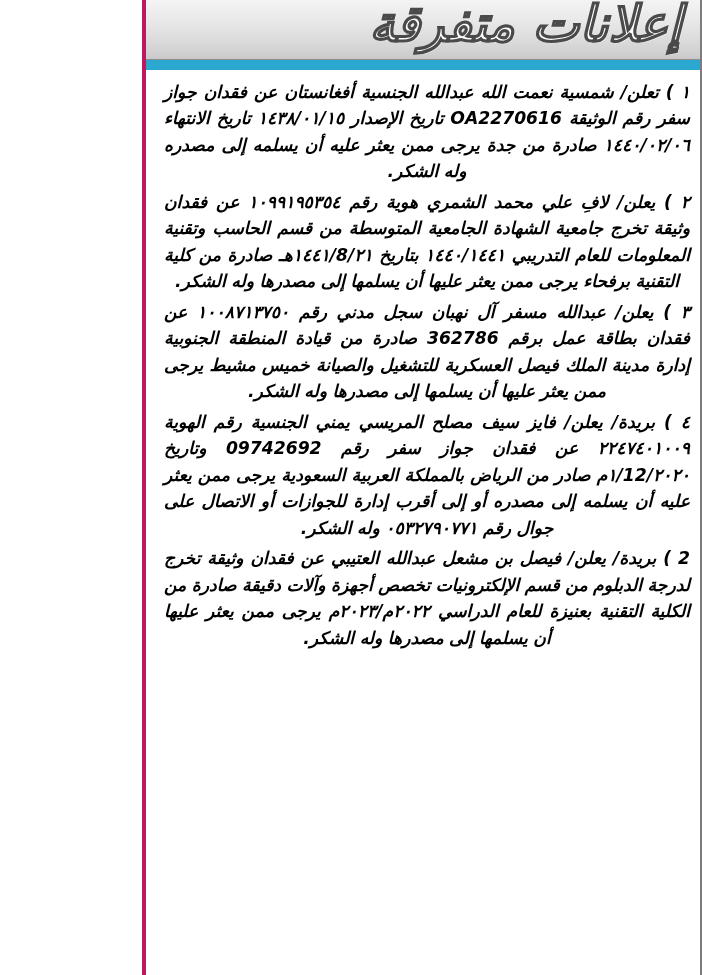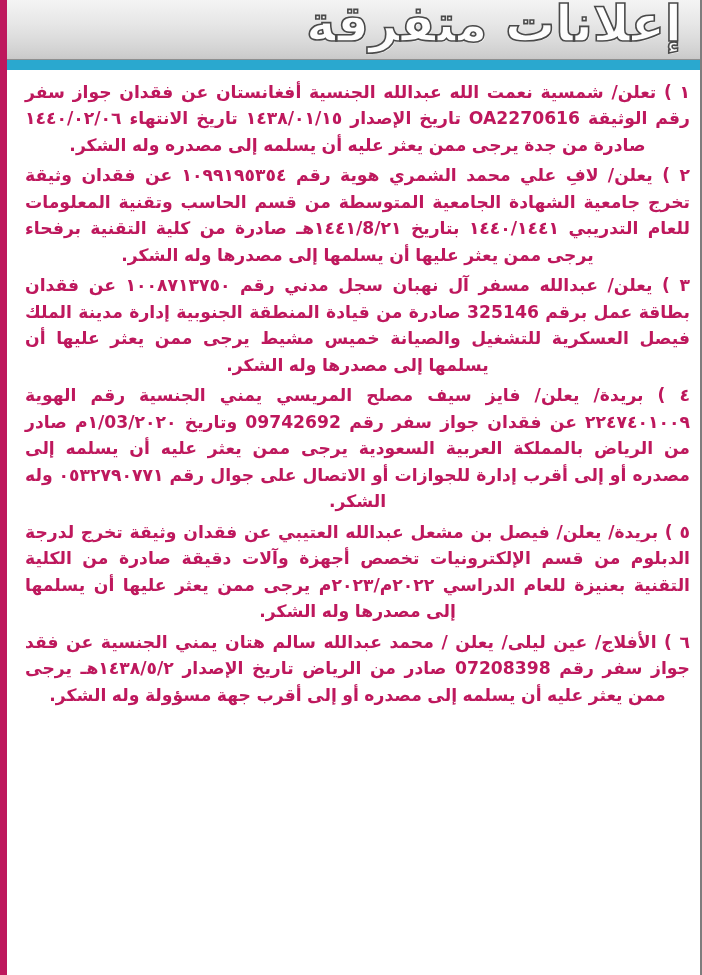--- a/index.html
+++ b/index.html
@@ -6,28 +6,29 @@
   html, body {
     margin: 0;
     padding: 0;
     background: #ffffff;
   }
   body {
     font-family: "DejaVu Sans", "Liberation Sans", sans-serif;
   }
   .page {
     position: relative;
-    width: 702px;
+    width: 560px;
     height: 975px;
     margin: 0;
     background: #ffffff;
     overflow: hidden;
     box-sizing: border-box;
-    border-left: 7px solid #be185d;
+    border-left: 4px solid #be185d;
     border-right: 2px solid #7d7d7d;
+    font-style: italic;
   }
 
   
   .masthead {
     position: relative;
     height: 59px;
     background: linear-gradient(to bottom,
                 #f4f4f4 0%,
                 #eeeeee 18%,
                 #e6e6e6 42%,
@@ -71,40 +72,39 @@
     box-sizing: border-box;
   }
   .ad-item {
     direction: rtl;
     text-align: justify;
     text-align-last: center;
     font-family: "DejaVu Sans", "Liberation Sans", sans-serif;
     font-size: 17.2px;
     font-weight: 700;
     line-height: 1.54;
-    color: #be185d;
+    color: #000000;
     margin: 0 0 4px 8px;
     padding: 0 2px;
     word-spacing: -0.5px;
   }
 </style>
 </head>
 <body>
 
 <div class="page">
 
   <div class="masthead">
     <div class="masthead-title">إعلانات متفرقة</div>
   </div>
 
   <div class="accent-bar"></div>
   <div class="accent-bar-shadow"></div>
 
   <div class="ads">
     <p class="ad-item">١ ) تعلن/ شمسية نعمت الله عبدالله الجنسية أفغانستان عن فقدان جواز سفر رقم الوثيقة OA2270616 تاريخ الإصدار ١٤٣٨/٠١/١٥ تاريخ الانتهاء ١٤٤٠/٠٢/٠٦ صادرة من جدة يرجى ممن يعثر عليه أن يسلمه إلى مصدره وله الشكر.</p>
     <p class="ad-item">٢ ) يعلن/ لافِ علي محمد الشمري هوية رقم ١٠٩٩١٩٥٣٥٤ عن فقدان وثيقة تخرج جامعية الشهادة الجامعية المتوسطة من قسم الحاسب وتقنية المعلومات للعام التدريبي ١٤٤٠/١٤٤١ بتاريخ ١٤٤١/8/٢١هـ صادرة من كلية التقنية برفحاء يرجى ممن يعثر عليها أن يسلمها إلى مصدرها وله الشكر.</p>
-    <p class="ad-item">٣ ) يعلن/ عبدالله مسفر آل نهبان سجل مدني رقم ١٠٠٨٧١٣٧٥٠ عن فقدان بطاقة عمل برقم 325146 صادرة من قيادة المنطقة الجنوبية إدارة مدينة الملك فيصل العسكرية للتشغيل والصيانة خميس مشيط يرجى ممن يعثر عليها أن يسلمها إلى مصدرها وله الشكر.</p>
-    <p class="ad-item">٤ ) بريدة/ يعلن/ فايز سيف مصلح المريسي يمني الجنسية رقم الهوية ٢٢٤٧٤٠١٠٠٩ عن فقدان جواز سفر رقم 09742692 وتاريخ ١/03/٢٠٢٠م صادر من الرياض بالمملكة العربية السعودية يرجى ممن يعثر عليه أن يسلمه إلى مصدره أو إلى أقرب إدارة للجوازات أو الاتصال على جوال رقم ٠٥٣٢٧٩٠٧٧١ وله الشكر.</p>
-    <p class="ad-item">٥ ) بريدة/ يعلن/ فيصل بن مشعل عبدالله العتيبي عن فقدان وثيقة تخرج لدرجة الدبلوم من قسم الإلكترونيات تخصص أجهزة وآلات دقيقة صادرة من الكلية التقنية بعنيزة للعام الدراسي ٢٠٢٢م/٢٠٢٣م يرجى ممن يعثر عليها أن يسلمها  إلى مصدرها وله الشكر.</p>
-    <p class="ad-item">٦ ) الأفلاج/ عين ليلى/ يعلن / محمد عبدالله سالم هتان يمني الجنسية عن فقد جواز سفر رقم 07208398 صادر من الرياض تاريخ الإصدار ١٤٣٨/٥/٢هـ يرجى ممن يعثر عليه أن يسلمه إلى مصدره أو إلى أقرب جهة مسؤولة وله الشكر.</p>
+    <p class="ad-item">٣ ) يعلن/ عبدالله مسفر آل نهبان سجل مدني رقم ١٠٠٨٧١٣٧٥٠ عن فقدان بطاقة عمل برقم 362786 صادرة من قيادة المنطقة الجنوبية إدارة مدينة الملك فيصل العسكرية للتشغيل والصيانة خميس مشيط يرجى ممن يعثر عليها أن يسلمها إلى مصدرها وله الشكر.</p>
+    <p class="ad-item">٤ ) بريدة/ يعلن/ فايز سيف مصلح المريسي يمني الجنسية رقم الهوية ٢٢٤٧٤٠١٠٠٩ عن فقدان جواز سفر رقم 09742692 وتاريخ ١/12/٢٠٢٠م صادر من الرياض بالمملكة العربية السعودية يرجى ممن يعثر عليه أن يسلمه إلى مصدره أو إلى أقرب إدارة للجوازات أو الاتصال على جوال رقم ٠٥٣٢٧٩٠٧٧١ وله الشكر.</p>
+    <p class="ad-item">2 ) بريدة/ يعلن/ فيصل بن مشعل عبدالله العتيبي عن فقدان وثيقة تخرج لدرجة الدبلوم من قسم الإلكترونيات تخصص أجهزة وآلات دقيقة صادرة من الكلية التقنية بعنيزة للعام الدراسي ٢٠٢٢م/٢٠٢٣م يرجى ممن يعثر عليها أن يسلمها  إلى مصدرها وله الشكر.</p>
   </div>
 
 </div>
 
 </body></html>

